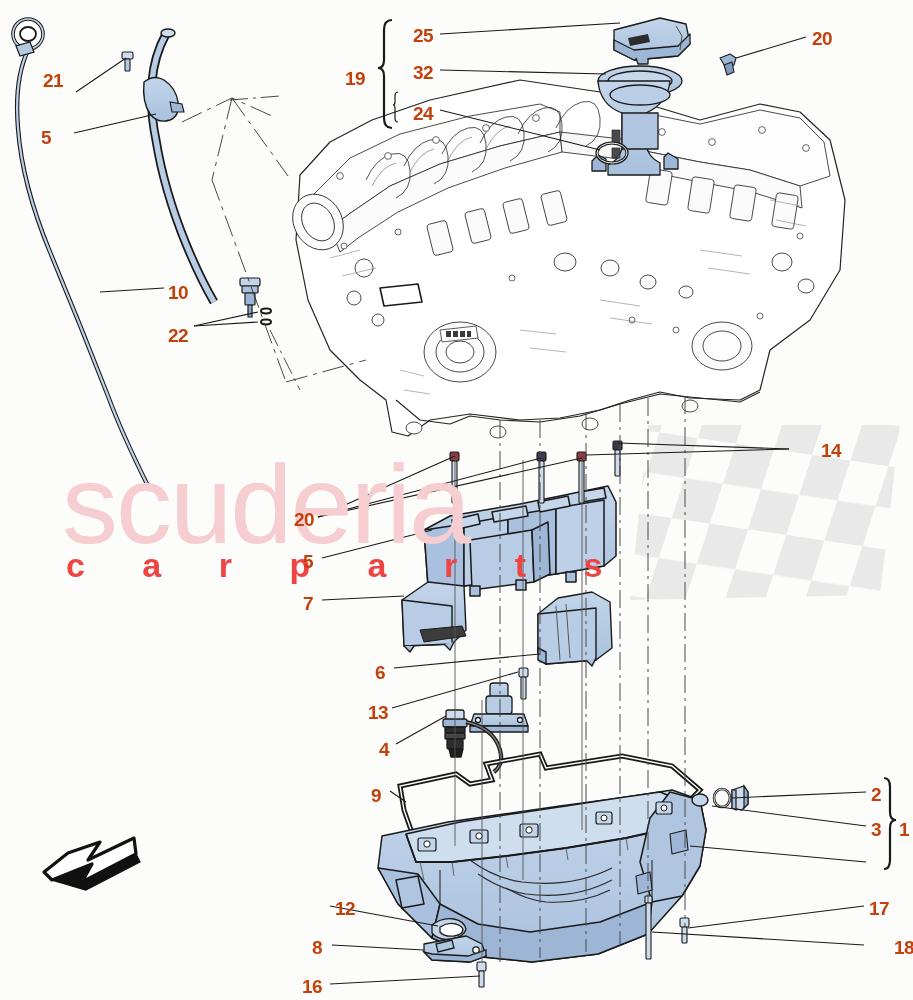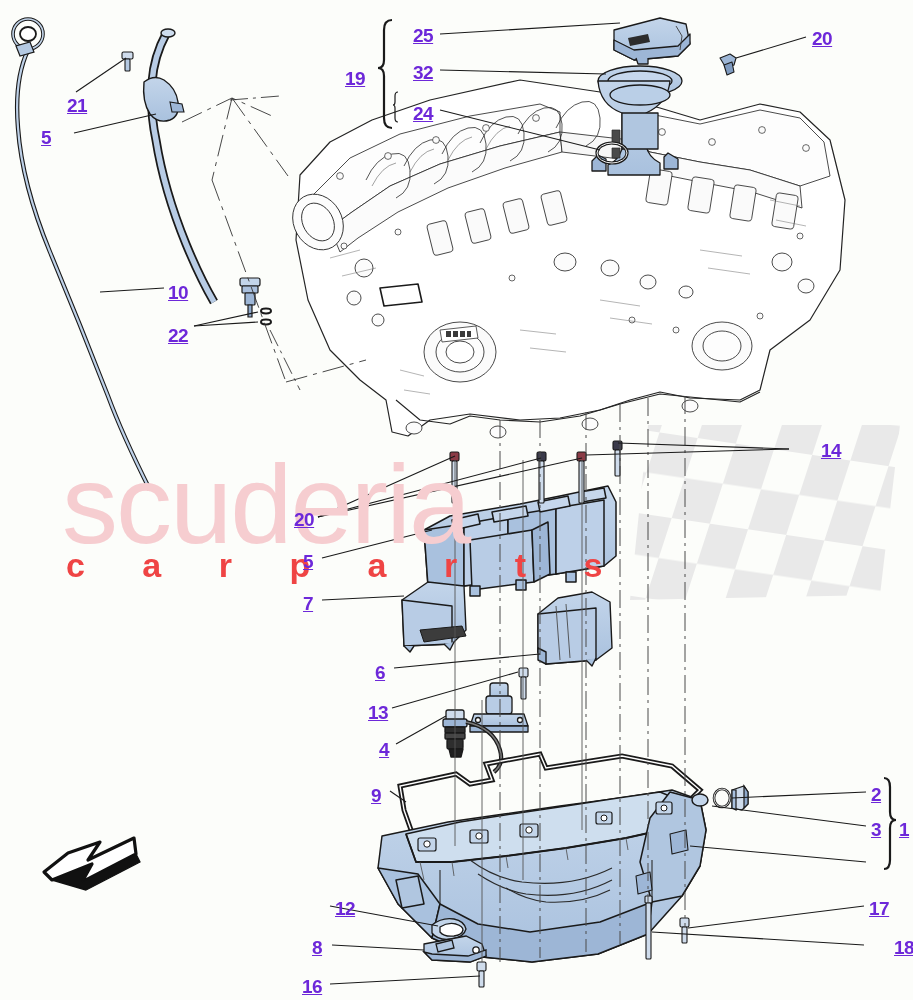--- a/index.html
+++ b/index.html
@@ -9,25 +9,24 @@
     font-family:"Liberation Sans",sans-serif;
     overflow:hidden;
     position:relative;
   }
   #diagram{position:absolute;left:0;top:0;width:913px;height:1000px;}
   .callout{
     position:absolute;
     font-family:"Liberation Sans",sans-serif;
     font-weight:bold;
     font-size:19px;
-    color:#6d28d9;
+    color:#c2410c;
     letter-spacing:-0.5px;
     white-space:nowrap;
     line-height:1;
-    text-decoration:underline;
   }
   .wm-text{
     position:absolute;
     font-family:"Liberation Sans",sans-serif;
     white-space:nowrap;
     pointer-events:none;
     user-select:none;
   }
   #wm-scuderia{
     left:62px;top:440px;
@@ -542,21 +541,21 @@
   <g>
     <path d="M134,838 L88,860 L100,842 L68,853 L44,872 L52,880 L92,864 L82,882 L136,854 Z" fill="#ffffff" stroke="#111111" stroke-width="3.2" stroke-linejoin="round"></path>
     <path d="M136,854 L140,862 L86,890 L52,880 L44,872 L52,880 L92,864 L82,882 L136,854 Z" fill="#111111" stroke="#111111" stroke-width="1.4" stroke-linejoin="round"></path>
   </g>
 </svg>
 
 <div class="wm-text" id="wm-scuderia">scuderia</div>
 <div class="wm-text" id="wm-carparts">c a r p a r t s</div>
 
 <div id="callout-layer">
-    <div class="callout" style="left: 43px; top: 96px; margin-left: 24px;">21</div>
+    <div class="callout" style="left: 43px; top: 71px;">21</div>
     <div class="callout" style="left: 41px; top: 128px;">5</div>
     <div class="callout" style="left: 168px; top: 283px;">10</div>
     <div class="callout" style="left: 168px; top: 326px;">22</div>
     <div class="callout" style="left: 345px; top: 69px;">19</div>
     <div class="callout" style="left: 413px; top: 26px;">25</div>
     <div class="callout" style="left: 413px; top: 63px;">32</div>
     <div class="callout" style="left: 413px; top: 104px;">24</div>
     <div class="callout" style="left: 812px; top: 29px;">20</div>
     <div class="callout" style="left: 793px; top: 441px; margin-left: 28px;">14</div>
     <div class="callout" style="left: 294px; top: 510px;">20</div>

